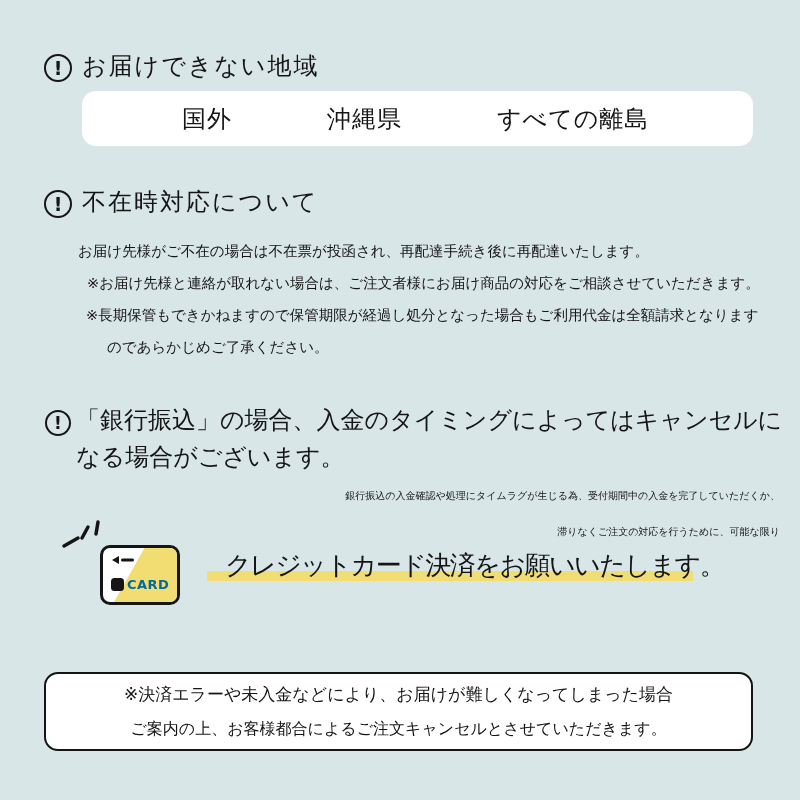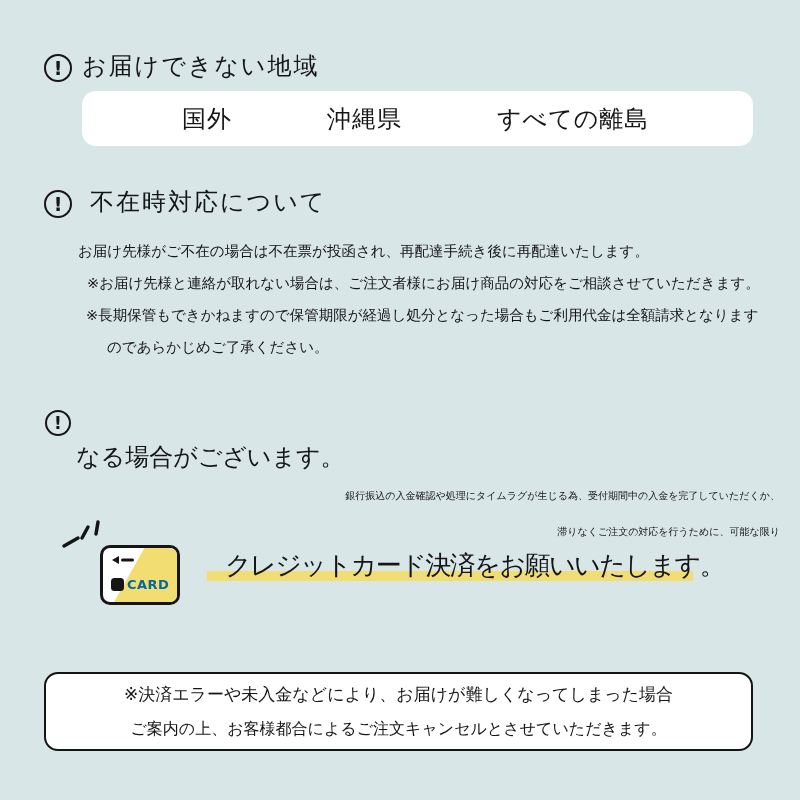--- a/index.html
+++ b/index.html
@@ -79,30 +79,31 @@
 
   <div class="abs white-round area-box">
     <span>国外</span>
     <span>沖縄県</span>
     <span>すべての離島</span>
   </div>
 
   <div class="abs exclaim" style="left:44px;top:190px;width:28px;height:28px;font-size:19px;">
     <span>!</span>
   </div>
-  <div class="abs h-title" style="left:82px;top:186px;margin-left:8px;">不在時対応について</div>
+  <div class="abs h-title" style="left:82px;top:186px;">不在時対応について</div>
 
   <div class="abs para" style="left:78px;top:242px;">お届け先様がご不在の場合は不在票が投函され、再配達手続き後に再配達いたします。</div>
   <div class="abs para" style="left:87px;top:274px;">※お届け先様と連絡が取れない場合は、ご注文者様にお届け商品の対応をご相談させていただきます。</div>
   <div class="abs para" style="left:86px;top:306px;">※長期保管もできかねますので保管期限が経過し処分となった場合もご利用代金は全額請求となります</div>
   <div class="abs para" style="left:107px;top:338px;">のであらかじめご了承ください。</div>
 
   <div class="abs exclaim" style="left:45px;top:410px;width:26px;height:26px;font-size:17px;">
     <span>!</span>
   </div>
+  <div class="abs s3-title" style="left:76px;top:404px;">「銀行振込」の場合、入金のタイミングによってはキャンセルに</div>
   <div class="abs s3-title" style="left:76px;top:441px;">なる場合がございます。</div>
 
   <div class="abs s3-body" style="top:489px;">銀行振込の入金確認や処理にタイムラグが生じる為、受付期間中の入金を完了していただくか、</div>
   <div class="abs s3-body" style="top:525px;">滞りなくご注文の対応を行うために、可能な限り</div>
 
   <div class="abs hl-bar" style="left:207px;top:571px;width:486px;height:10px;"></div>
   <div class="abs emph" style="left:225px;top:548px;">クレジットカード決済をお願いいたします。</div>
 
   <svg class="abs" style="left:56px;top:516px;" width="50" height="40" viewBox="0 0 50 40">
     <line x1="8" y1="30" x2="22" y2="22" stroke="#151515" stroke-width="3.5" stroke-linecap="round"></line>

